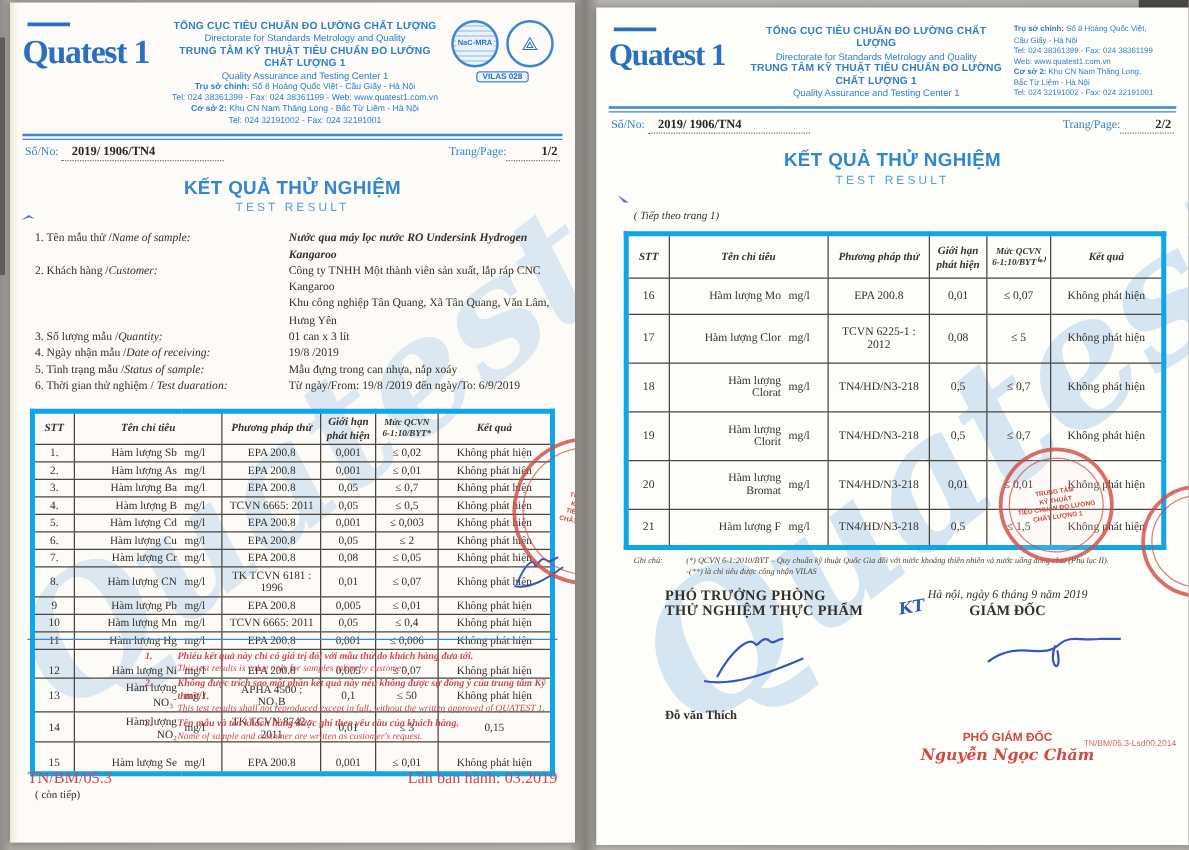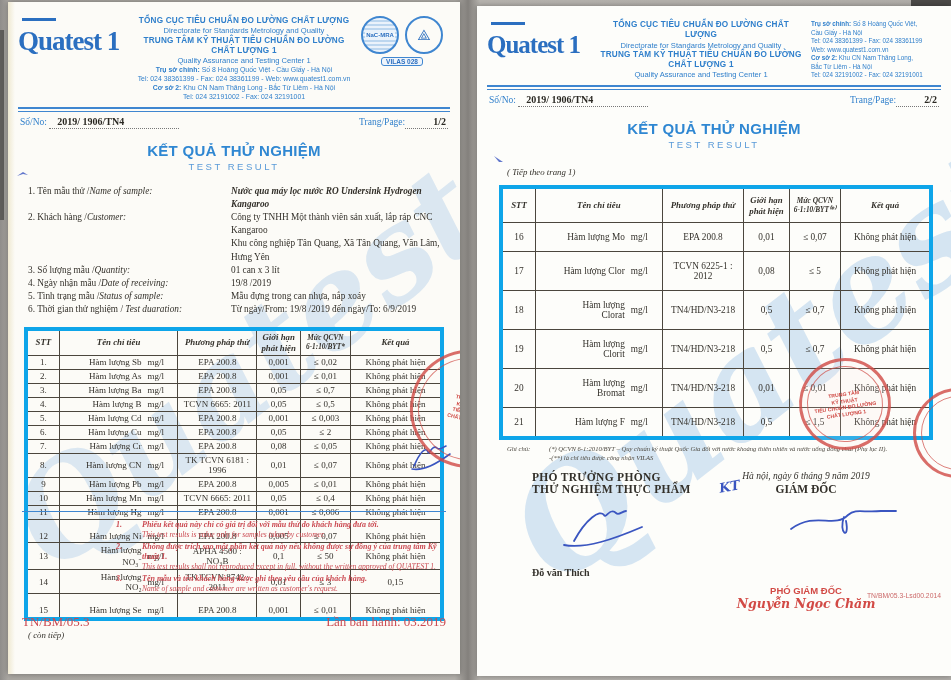--- a/index.html
+++ b/index.html
@@ -63,21 +63,21 @@
   th.small { font-size:7.3px; }
   td.col-stt { text-align:center; }
   td.col-name { border-right:none; text-align:right; padding-left:24px; }
   td.col-unit { border-left:none; text-align:left; }
   td.col-method, td.col-limit, td.col-qcvn, td.col-result { text-align:center; }
   tr.gap td { padding-top:11px; }
   .page2 table { width:calc(100% - 40px); margin:8px 18px 0 22px; font-size:9.3px; }
   .page2 td { padding-top:9px; padding-bottom:9px; }
   .page2 th { padding-top:6px; padding-bottom:6px; }
 
-  .continued { margin:9px 0 0 20px; font-style:italic; font-size:8.8px; }
+  .continued { margin:9px 0 0 20px; font-size:8.8px; }
   .continued-from { margin:17px 0 0 30px; font-style:italic; font-size:8.8px; }
 
   .foot1 { position:absolute; left:0; right:0; bottom:10px; }
   .foot1 .blue-line { margin:0 14px 8px 14px; border-top:1.5px solid #3f86d0; }
   .notes { margin-left:108px; margin-right:20px; color:#cb4a52; font-size:8px; line-height:1.25; }
   .note { display:flex; margin-bottom:2px; }
   .note-num { width:26px; flex:none; font-style:italic; font-weight:bold; }
   .note-vi { font-style:italic; font-weight:bold; }
   .note-en { font-style:italic; font-size:7.6px; }
   .codes { display:flex; justify-content:space-between; margin:20px 14px 0 14px; color:#cb4a52; font-size:13px; }

